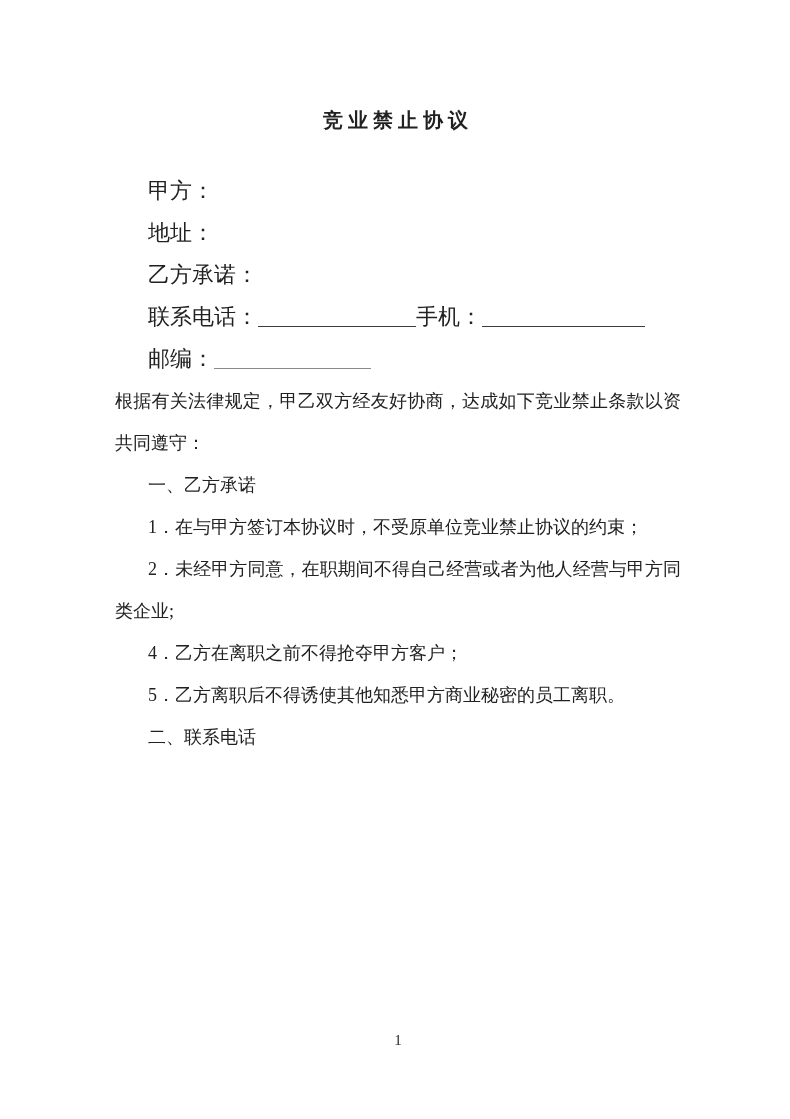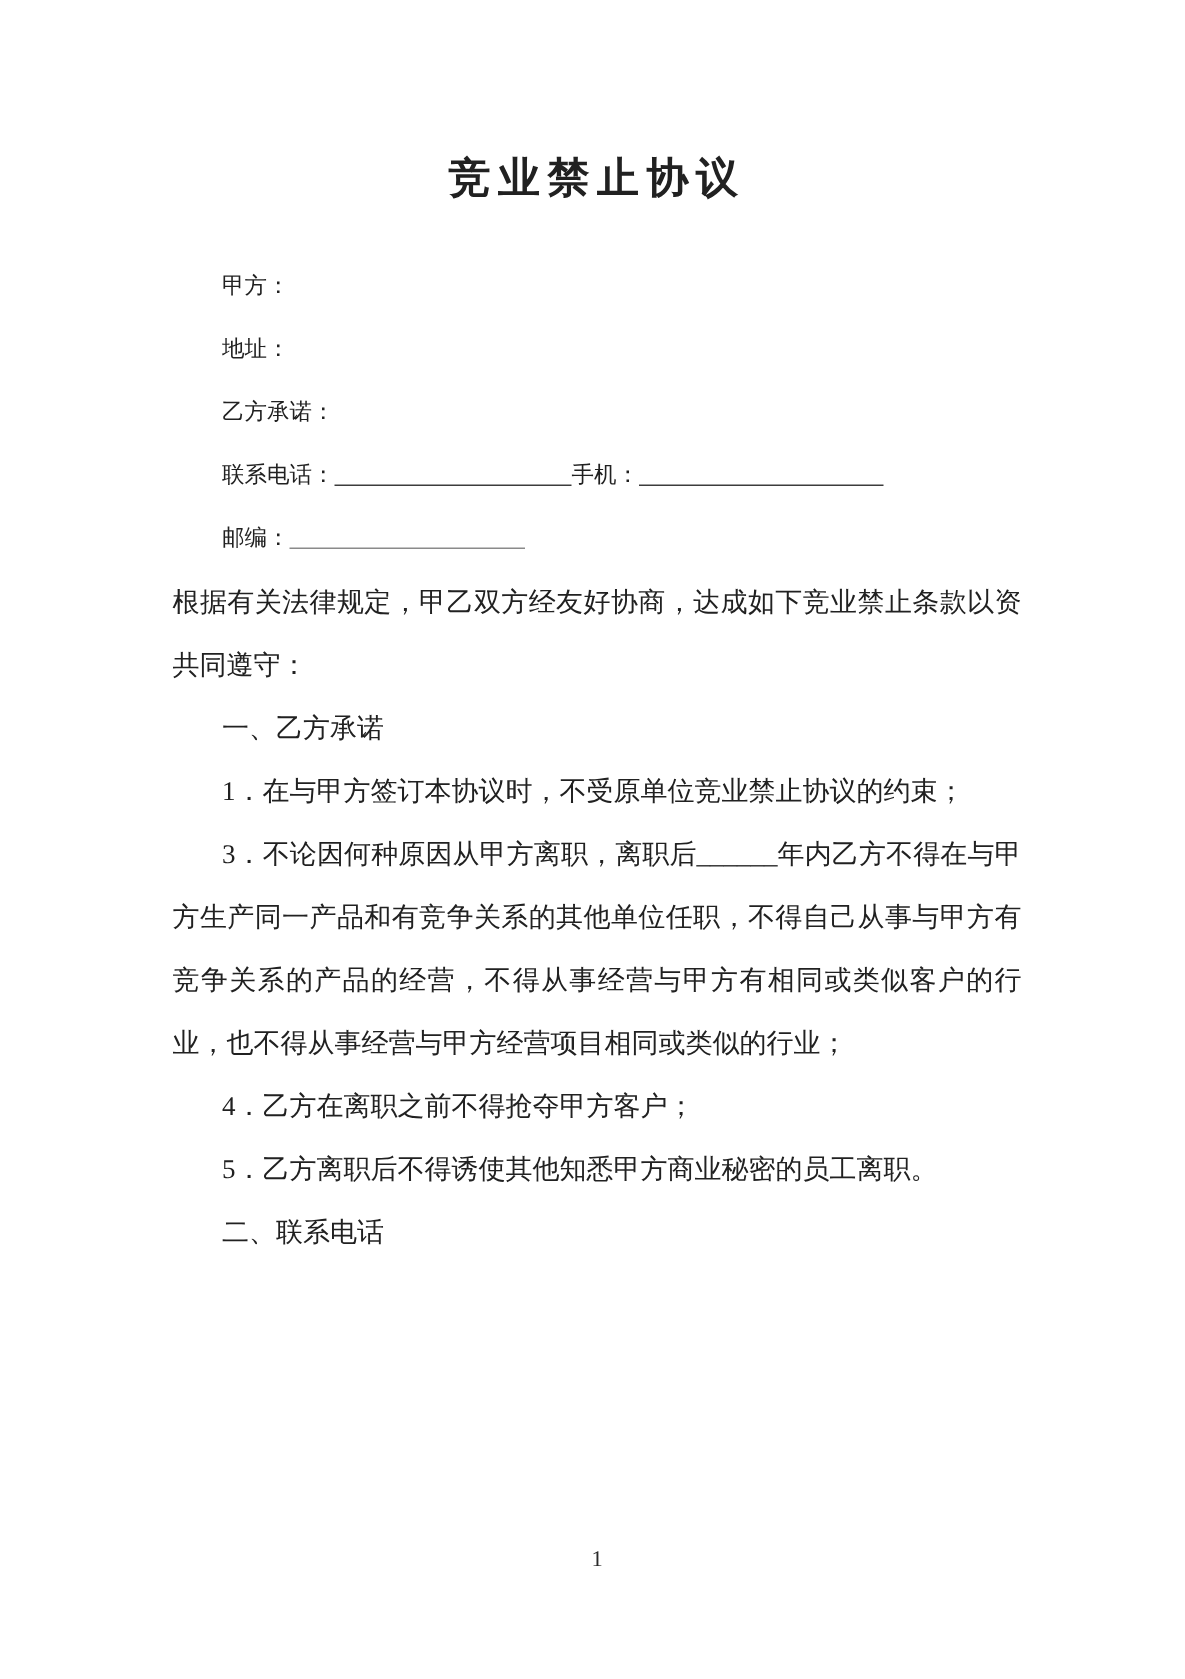--- a/index.html
+++ b/index.html
@@ -18,31 +18,31 @@
   }
   .content {
     position: absolute;
     left: 115px;
     top: 0;
     width: 566px;
   }
   .title {
     margin: 0 0 34px 0;
     padding-top: 104px;
-    font-size: 28px;
+    font-size: 20px;
     line-height: 32px;
     font-weight: bold;
     text-align: center;
     letter-spacing: 5px;
   }
   .form-line,
   .form-row {
     height: 42px;
     line-height: 42px;
-    font-size: 15px;
+    font-size: 22px;
     margin-left: 33px;
     white-space: nowrap;
   }
   .f-label {
     display: inline-block;
   }
   .f-blank {
     display: inline-block;
     border-bottom: 1px solid #3c3c3c;
     height: 18px;
@@ -84,20 +84,20 @@
         <div class="form-line"><span class="f-label">乙方承诺：</span></div>
       </div>
     <div>
         <div class="form-row"><span class="f-label">联系电话：</span><span class="f-blank" style="width: 158px;"></span><span class="f-label">手机：</span><span class="f-blank" style="width: 163px;"></span></div>
         <div class="form-row"><span class="f-label">邮编：</span><span class="f-blank light" style="width: 157px;"></span></div>
       </div>
     <div>
         <p class="para">根据有关法律规定，甲乙双方经友好协商，达成如下竞业禁止条款以资共同遵守：</p>
         <p class="para indent">一、乙方承诺</p>
         <p class="para indent">1．在与甲方签订本协议时，不受原单位竞业禁止协议的约束；</p>
-        <p class="para indent">3．不论因何种原因从甲方离职，离职后______年内乙方不得在与甲方生产同一产品和有竞争关系的其他单位任职，不得自己从事与甲方有竞争关系的产品的经营，不得从事经营与甲方有相同或类似客户的行业，也不得从事经营与甲方经营项目相同或类似的行业；</p>
+        <p class="para indent">2．未经甲方同意，在职期间不得自己经营或者为他人经营与甲方同类企业;</p>
         <p class="para indent">4．乙方在离职之前不得抢夺甲方客户；</p>
         <p class="para indent">5．乙方离职后不得诱使其他知悉甲方商业秘密的员工离职。</p>
         <p class="para indent">二、联系电话</p>
       </div>
   </div>
   <div class="page-number">1</div>
 </div>
 
 </body></html>

